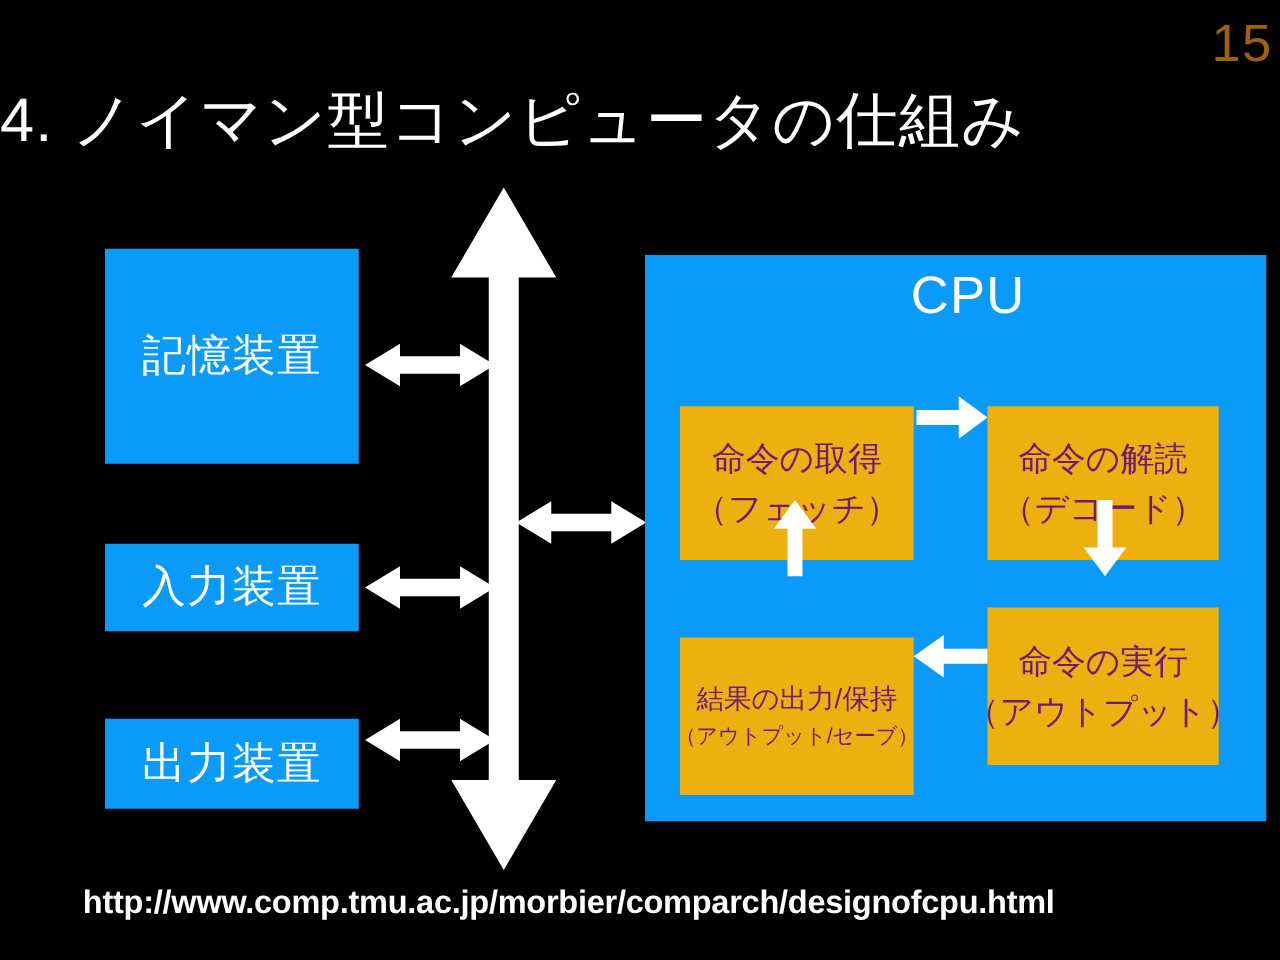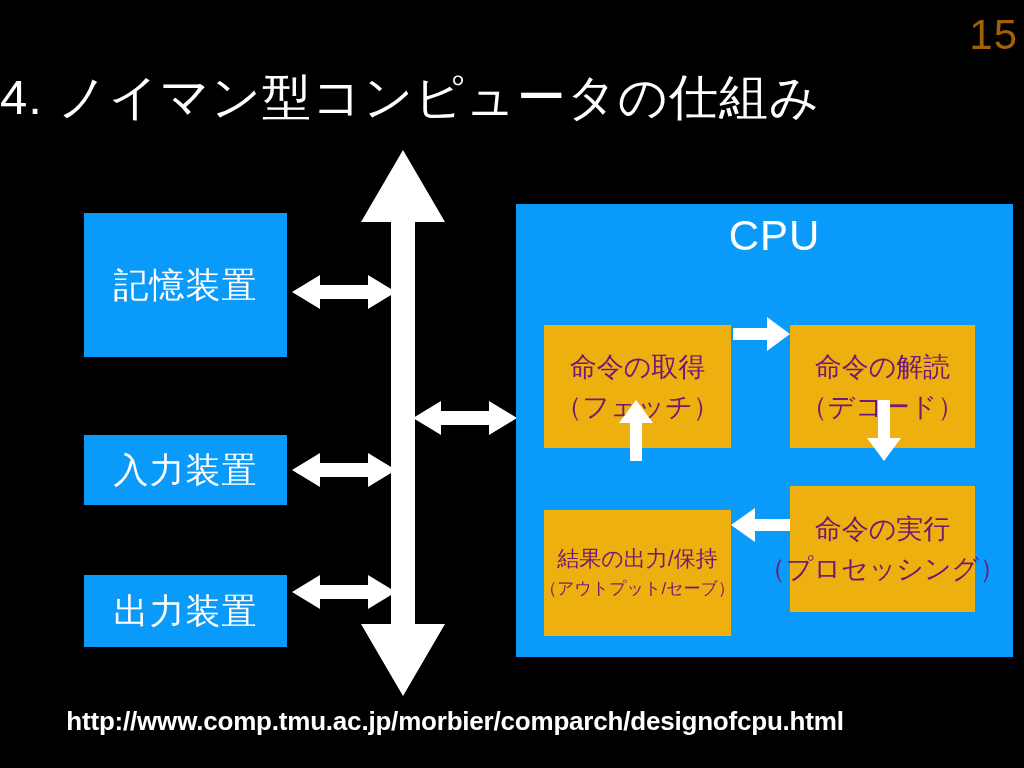--- a/index.html
+++ b/index.html
@@ -80,21 +80,21 @@
   }
   .orange-box .line2 {
     font-size: 27px;
     line-height: 40px;
     white-space: nowrap;
   }
   .orange-box.small .line1 { font-size: 22px; line-height: 32px; }
   .orange-box.small .line2 { font-size: 17px; line-height: 28px; }
 
   
-  #box-memory   { left: 84px;  top: 213px; width: 203px; height: 144px; }
+  #box-memory   { left: 84px;  top: 199px; width: 203px; height: 172px; }
   #box-input    { left: 84px;  top: 435px; width: 203px; height: 70px;  }
   #box-output   { left: 84px;  top: 575px; width: 203px; height: 72px;  }
 
   
   #cpu-panel {
     position: absolute;
     left: 516px;
     top: 204px;
     width: 497px;
     height: 453px;
@@ -198,21 +198,21 @@
     <span class="line2">（デコード）</span>
   </div>
 
   <div class="box orange-box small" id="box-output-save">
     <span class="line1">結果の出力/保持</span>
     <span class="line2">（アウトプット/セーブ）</span>
   </div>
 
   <div class="box orange-box" id="box-execute">
     <span class="line1">命令の実行</span>
-    <span class="line2">（プロセッシング）</span>
+    <span class="line2">（アウトプット）</span>
   </div>
 
   <div class="arrow" style="left:733px; top:317px; width:58px; height:34px;">
     <svg width="58" height="34" viewBox="0 0 58 34">
       <polygon fill="#ffffff" points="0,11 34,11 34,0 57,17 34,34 34,23 0,23"></polygon>
     </svg>
   </div>
 
   <div class="arrow" style="left:866px; top:400px; width:36px; height:62px;">
     <svg width="36" height="62" viewBox="0 0 36 62">

